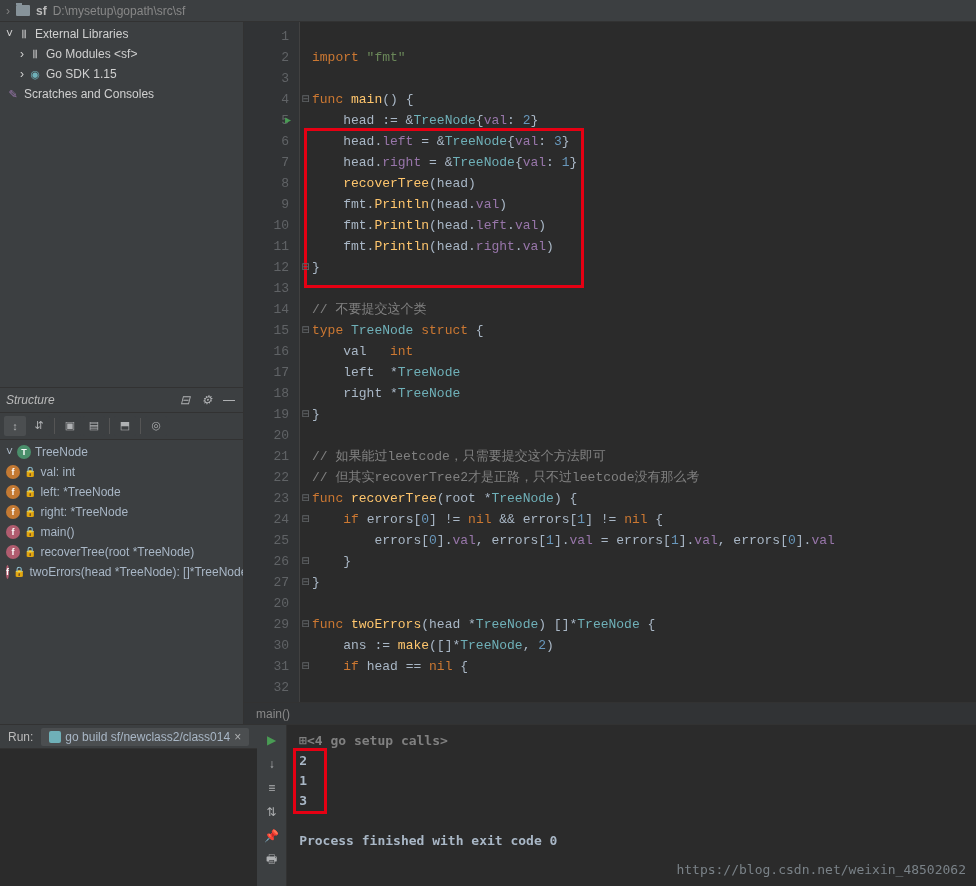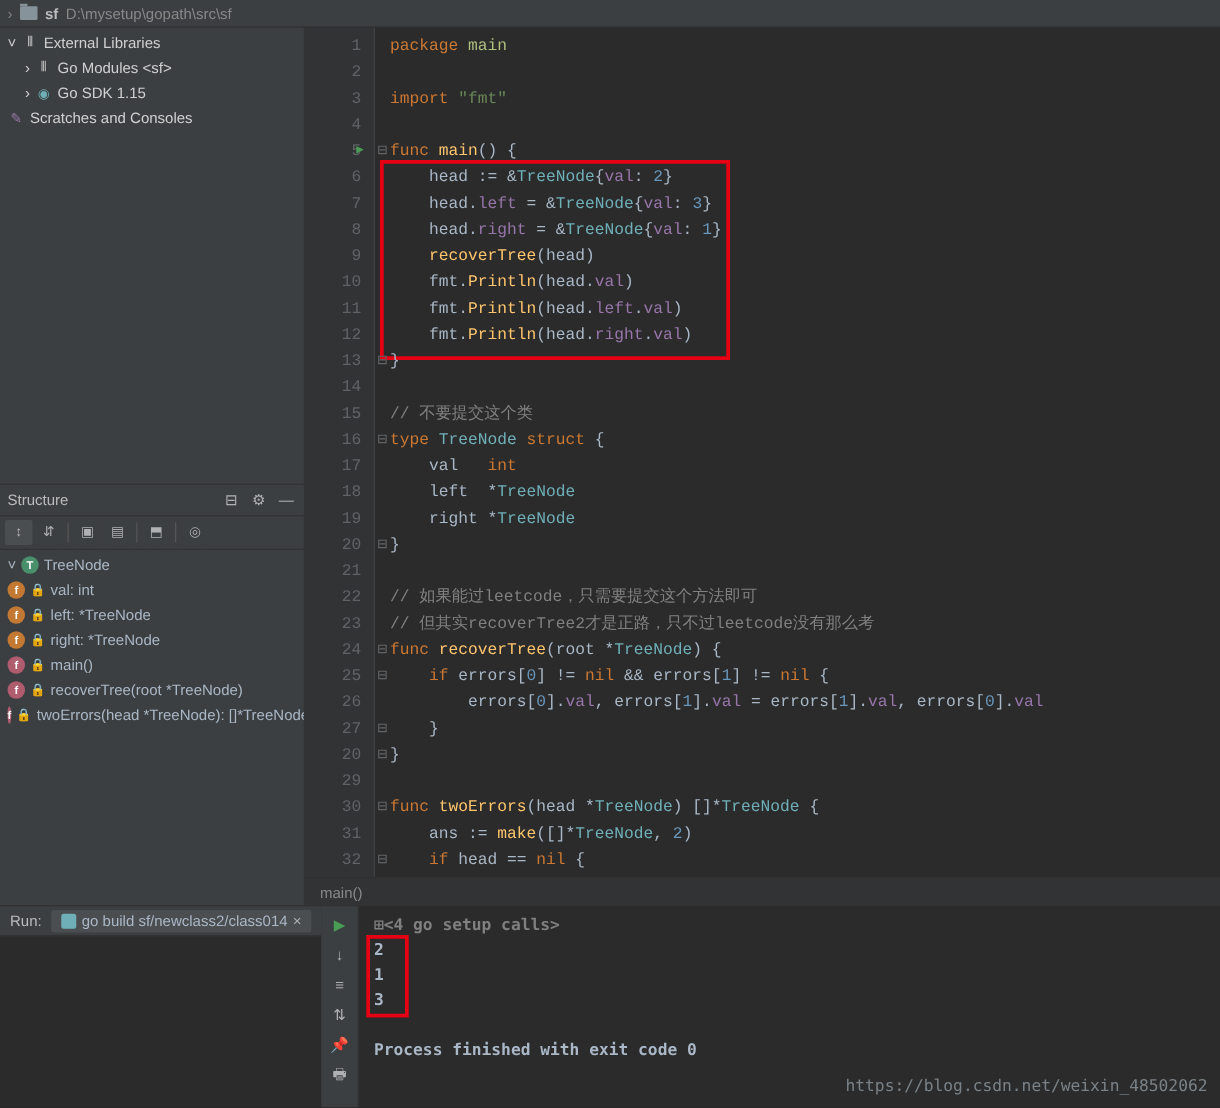--- a/index.html
+++ b/index.html
@@ -69,20 +69,21 @@
 
 
 .panel-header {
   display: flex;
   align-items: center;
   justify-content: space-between;
   padding: 4px 6px;
   background: #3c3f41;
   border-top: 1px solid #323232;
   border-bottom: 1px solid #323232;
+  font-style: italic;
 }
 .panel-header .title { color: #bbb; }
 .panel-header .tools { display: flex; gap: 6px; }
 .tool-ic { width: 16px; height: 16px; color: #afb1b3; display: inline-flex; align-items: center; justify-content: center; }
 
 
 .struct-tb {
   display: flex;
   gap: 2px;
   padding: 3px 4px;
@@ -355,21 +356,20 @@
           <div class="ln">27</div>
           <div class="ln">20</div>
           <div class="ln">29</div>
           <div class="ln">30</div>
           <div class="ln">31</div>
           <div class="ln">32</div>
           <div class="ln">33</div>
         </div>
       <div class="code" id="code">
         <div class="redbox" style="left:4px; top:106px; width:280px; height:160px;"></div>
-      <div class="cl"><span class="kw">package </span><span class="pkg">main</span></div>
           <div class="cl"></div>
           <div class="cl"><span class="kw">import </span><span class="str">"fmt"</span></div>
           <div class="cl"></div>
           <div class="cl" style="position: relative;"><span class="fold" style="position: absolute; left: -10px;">⊟</span><span class="kw">func </span><span class="fn">main</span><span class="ident">() {</span></div>
           <div class="cl"><span class="ident">    head := &amp;</span><span class="typ2">TreeNode</span><span class="ident">{</span><span class="field">val</span><span class="ident">: </span><span class="num">2</span><span class="ident">}</span></div>
           <div class="cl"><span class="ident">    head.</span><span class="field">left</span><span class="ident"> = &amp;</span><span class="typ2">TreeNode</span><span class="ident">{</span><span class="field">val</span><span class="ident">: </span><span class="num">3</span><span class="ident">}</span></div>
           <div class="cl"><span class="ident">    head.</span><span class="field">right</span><span class="ident"> = &amp;</span><span class="typ2">TreeNode</span><span class="ident">{</span><span class="field">val</span><span class="ident">: </span><span class="num">1</span><span class="ident">}</span></div>
           <div class="cl"><span class="ident">    </span><span class="fn">recoverTree</span><span class="ident">(head)</span></div>
           <div class="cl"><span class="ident">    fmt.</span><span class="fn">Println</span><span class="ident">(head.</span><span class="field">val</span><span class="ident">)</span></div>
           <div class="cl"><span class="ident">    fmt.</span><span class="fn">Println</span><span class="ident">(head.</span><span class="field">left</span><span class="ident">.</span><span class="field">val</span><span class="ident">)</span></div>

